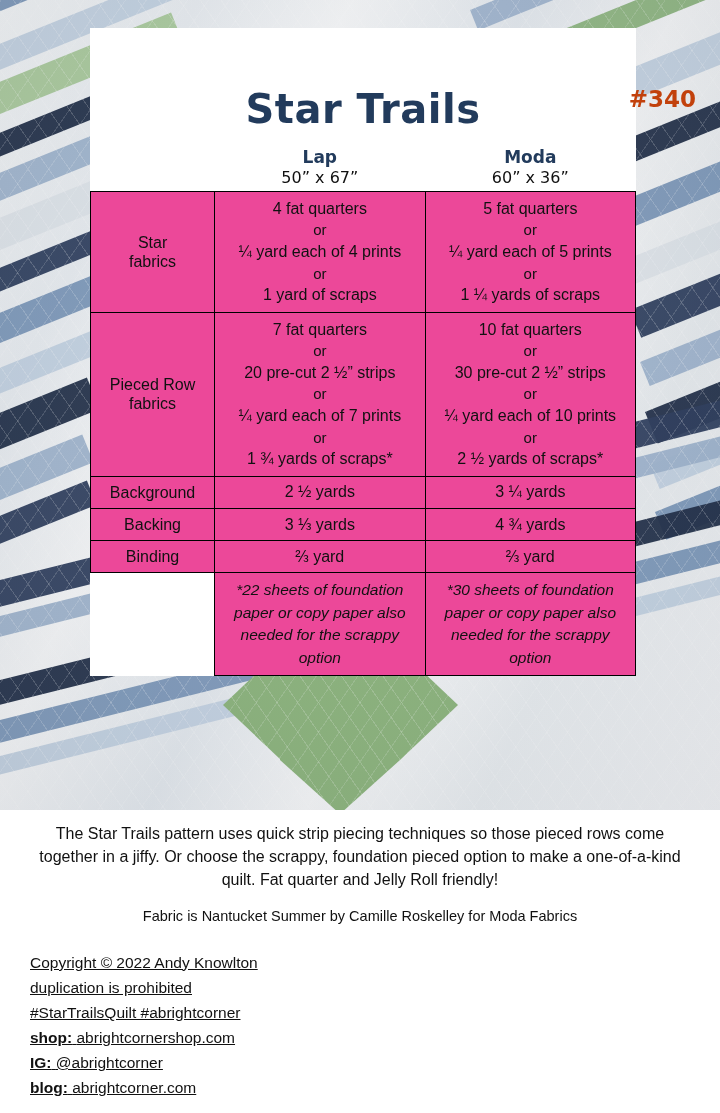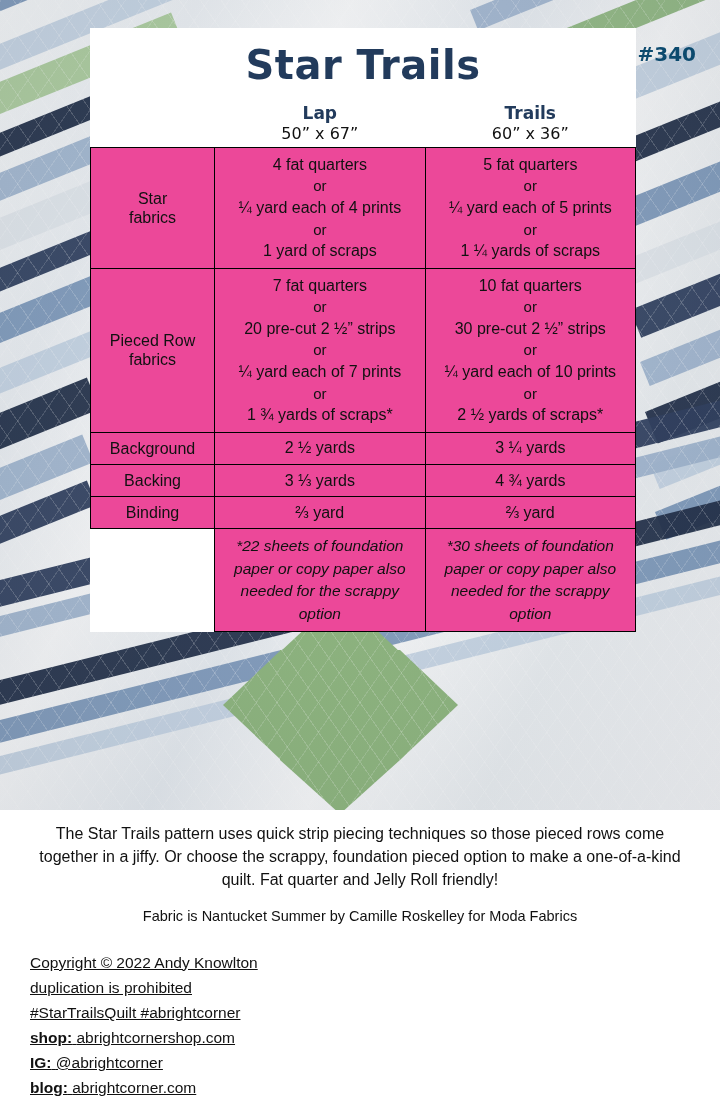--- a/index.html
+++ b/index.html
@@ -78,38 +78,39 @@
     left: 90px;
     top: 28px;
     width: 546px;
     background: #ffffff;
     padding: 8px 0 0 0;
     box-shadow: 0 0 0 0 rgba(0,0,0,0);
   }
   #title-row {
     position: relative;
     height: 62px;
+    margin-top: 44px;
   }
   #pattern-title {
     text-align: center;
     font-family: "DejaVu Sans", sans-serif;
     font-weight: bold;
     font-size: 40px;
     color: #223b5c;
     letter-spacing: 0.5px;
     line-height: 58px;
   }
   #pattern-number {
     position: absolute;
     right: -60px;
     top: 6px;
     font-family: "DejaVu Sans", sans-serif;
     font-weight: bold;
-    font-size: 20px;
-    color: #0c4a6e;
+    font-size: 23px;
+    color: #c2410c;
   }
 
   
   #size-table {
     border-collapse: collapse;
     width: 546px;
     margin: 0;
     font-size: 16px;
     color: #111;
   }
@@ -244,21 +245,21 @@
 
   <table id="size-table">
     <thead>
       <tr>
         <th class="blank-cell rowlabel"></th>
         <th class="blank-cell col-lap">
           <div class="hdr-size">Lap</div>
           <div class="hdr-dims">50” x 67”</div>
         </th>
         <th class="blank-cell col-throw">
-          <div class="hdr-size">Trails</div>
+          <div class="hdr-size">Moda</div>
           <div class="hdr-dims">60” x 36”</div>
         </th>
       </tr>
     </thead>
     <tbody>
 
       <tr>
         <td class="rowlabel">Star<br>fabrics</td>
         <td class="col-lap multi">
           <span>4 fat quarters</span><br>

